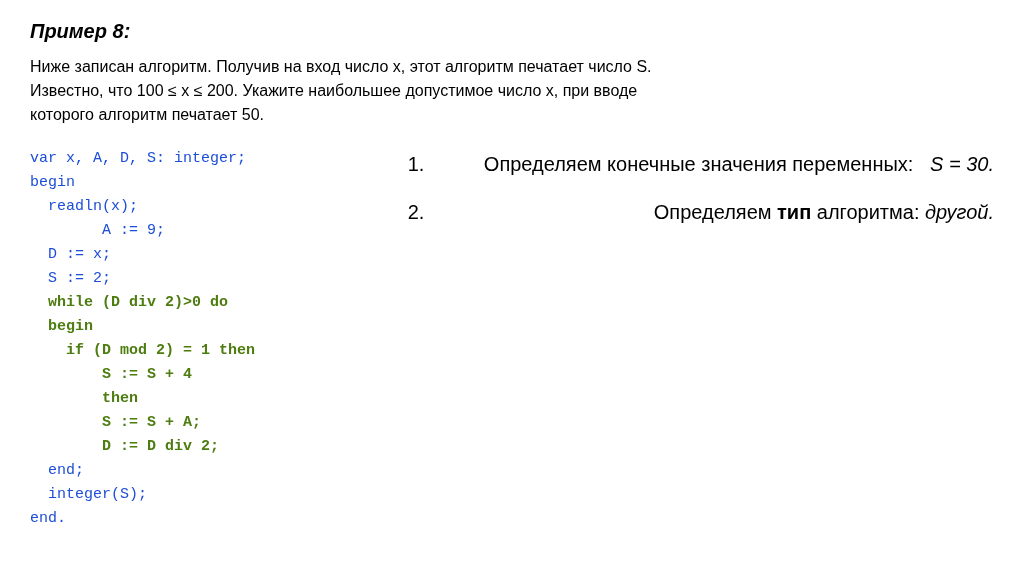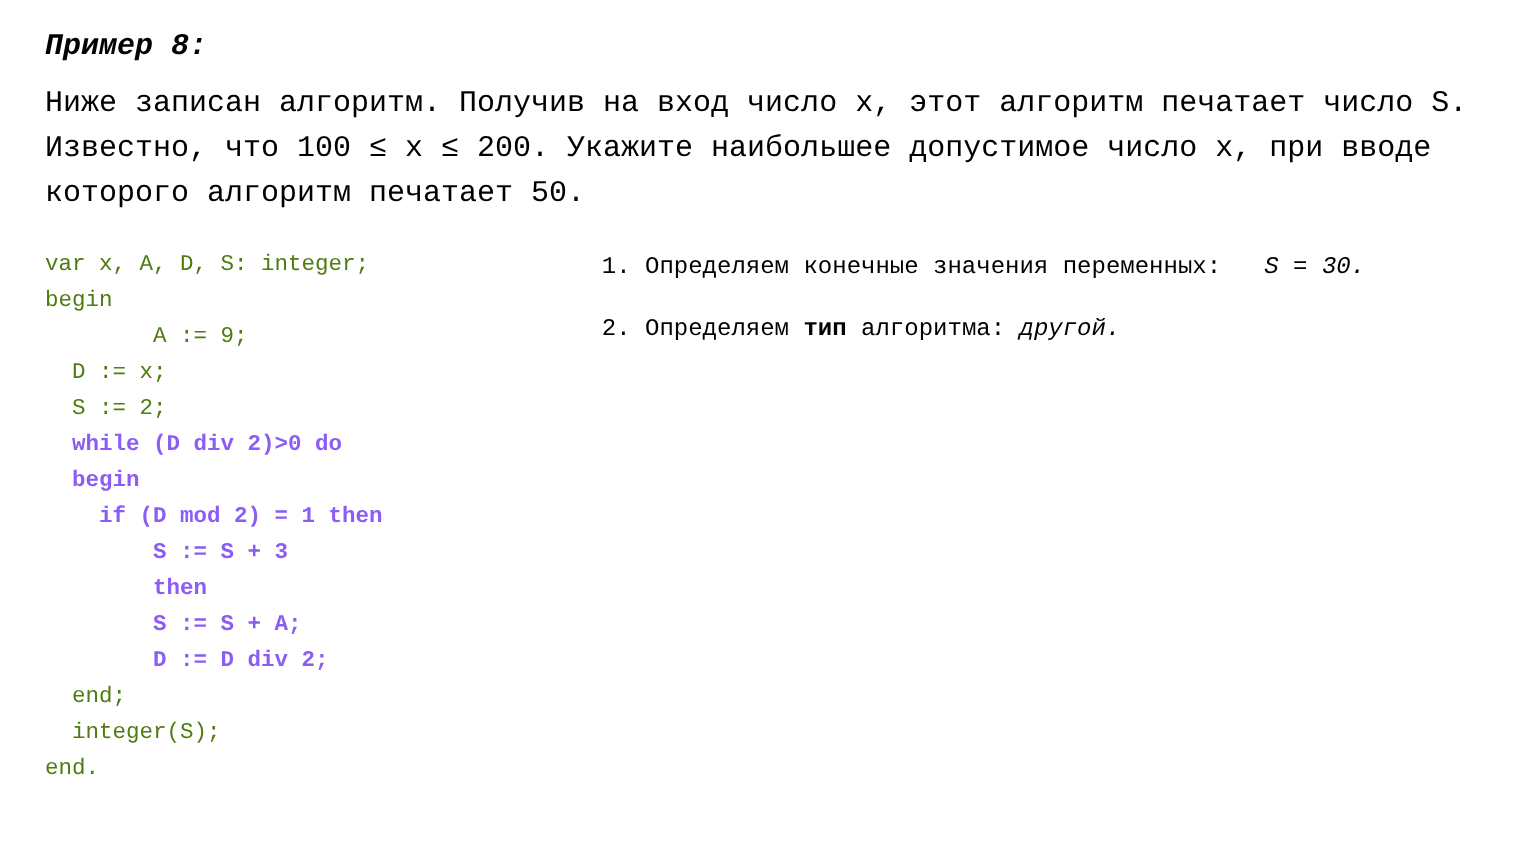--- a/index.html
+++ b/index.html
@@ -1,67 +1,67 @@
 <!DOCTYPE html>
 <html><head>
   <meta charset="utf-8">
   <style>
     * {
       margin: 0;
       padding: 0;
       box-sizing: border-box;
-      font-family: Liberation Mono, monospace;
     }
     body {
       background: #ffffff;
       font-family: Arial, sans-serif;
       font-size: 16px;
       color: #000000;
       width: 1024px;
       min-height: 574px;
       padding: 20px 30px;
     }
     .title {
       font-style: italic;
       font-weight: bold;
       font-size: 20px;
       margin-bottom: 12px;
     }
     .description {
-      font-size: 20px;
+      font-size: 16px;
       line-height: 1.5;
       margin-bottom: 20px;
     }
     .content-area {
       display: flex;
       gap: 40px;
       align-items: flex-start;
     }
     .code-block {
       font-family: 'Courier New', Courier, monospace;
       font-size: 15px;
       line-height: 1.6;
       min-width: 340px;
       flex-shrink: 0;
     }
     .code-line {
       display: block;
       white-space: pre;
     }
     .code-black {
-      color: #4d7c0f;
+      color: #1d4ed8;
     }
     .code-red {
-      color: #8b5cf6;
+      color: #4d7c0f;
       font-weight: bold;
     }
     .explanation {
-      font-size: 16px;
+      font-size: 20px;
       line-height: 1.7;
       flex: 1;
+      text-align: right;
     }
     .explanation ol {
       padding-left: 20px;
     }
     .explanation li {
       margin-bottom: 14px;
     }
     .bold {
       font-weight: bold;
     }
@@ -81,27 +81,28 @@
     <span>Известно, что 100 ≤ x ≤ 200. Укажите наибольшее допустимое число x, при вводе</span><br>
     <span>которого алгоритм печатает 50.</span>
   </div>
 
   <div class="content-area">
 
     <div class="code-block">
 
     <span class="code-line code-black">var x, A, D, S: integer;</span>
         <span class="code-line code-black">begin</span>
+        <span class="code-line code-black">  readln(x);</span>
         <span class="code-line code-black">        A := 9;</span>
         <span class="code-line code-black">  D := x;</span>
         <span class="code-line code-black">  S := 2;</span>
         <span class="code-line code-red">  while (D div 2)&gt;0 do</span>
         <span class="code-line code-red">  begin</span>
         <span class="code-line code-red">    if (D mod 2) = 1 then</span>
-        <span class="code-line code-red">        S := S + 3</span>
+        <span class="code-line code-red">        S := S + 4</span>
         <span class="code-line code-red">        then</span>
         <span class="code-line code-red">        S := S + A;</span>
         <span class="code-line code-red">        D := D div 2;</span>
         <span class="code-line code-black">  end;</span>
         <span class="code-line code-black">  integer(S);</span>
         <span class="code-line code-black">end.</span>
       </div>
 
     <div class="explanation">
       <ol>

